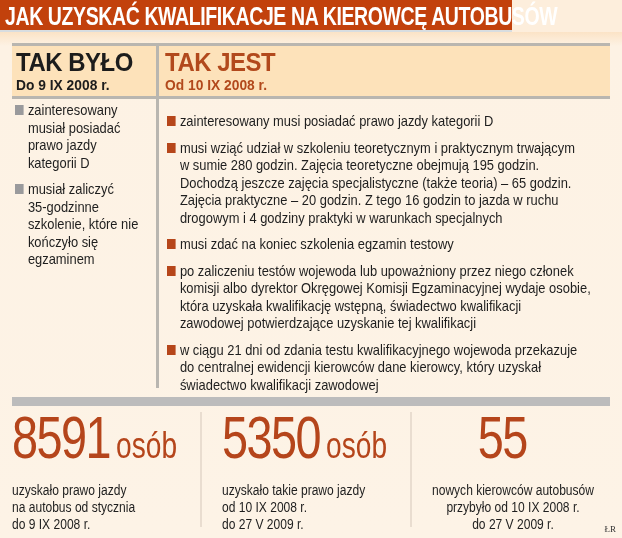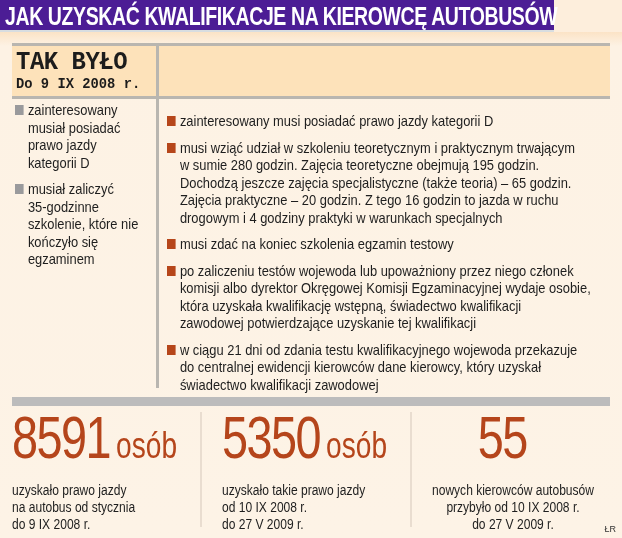--- a/index.html
+++ b/index.html
@@ -8,22 +8,22 @@
     position: relative;
     background: #fdeedc;
     font-family: "Liberation Sans", "DejaVu Sans", sans-serif;
     color: #1e1e1e;
   }
   .frame {
     position: absolute; left: 0; top: 32px; width: 622px; height: 506px;
     background: linear-gradient(to bottom, #fbe3c6 0px, #fdf2e4 14px, #fdf3e6 100%);
   }
   .title-bar {
-    position: absolute; left: 0; top: 0; width: 554px; height: 32px;
-    background: #4c1d95;
+    position: absolute; left: 0; top: 0; width: 512px; height: 32px;
+    background: #c2410c;
     border-bottom: 2px solid #d8dde0;
   }
   .title-text {
     position: absolute; left: 5px; top: 1px;
     color: #ffffff; font-weight: bold;
     font-family: "Liberation Sans", sans-serif;
     font-size: 25px; letter-spacing: -0.5px;
     transform: scaleX(0.78); transform-origin: left top;
     white-space: nowrap; line-height: 30px;
   }
@@ -32,21 +32,21 @@
     background: #fde2ba;
     border-top: 3px solid #b9b6b0;
     border-bottom: 3px solid #b9b6b0;
   }
   .vsep {
     position: absolute; left: 156px; top: 43px; width: 3px; height: 345px;
     background: #b9b6b0;
   }
   .hdr {
     position: absolute; top: 2px;
-    font-family: Liberation Mono, monospace;
+    font-family: Liberation Sans, sans-serif;
     font-weight: bold;
   }
   .hdr .big { font-size: 26px; line-height: 28px; letter-spacing: -0.5px; display:block; transform: scaleX(0.92); transform-origin:left top; white-space:nowrap; }
   .hdr .small { font-size: 15px; line-height: 18px; display:block; transform: scaleX(0.92); transform-origin:left top; white-space:nowrap; }
   .hdr-left { left: 4px; color: #1c1c1c; }
   .hdr-right { left: 153px; color: #b2491c; }
 
   .list { position: absolute; list-style: none; }
   .list li {
     position: relative;
@@ -80,36 +80,40 @@
   .stat .num .unit { font-size: 36px; letter-spacing: 0px; margin-left: 8px; }
   .stat .desc {
     font-family: "Liberation Sans", sans-serif;
     font-size: 14px; line-height: 17px; color: #1e1e1e;
     white-space: pre-line; display: block; margin-top: 6px;
     transform: scaleX(0.86); transform-origin: left top;
   }
   .stat-sep { position: absolute; top: 412px; width: 2px; height: 115px; background: #e9ddd0; }
   .credit {
     position: absolute; right: 6px; bottom: 4px;
-    font-size: 9px; font-family: Liberation Sans, sans-serif; color: #333;
+    font-size: 9px; font-family: Liberation Serif, serif; color: #333;
   }
 </style>
 </head>
 <body>
 
 <div class="title-bar">
   <div class="title-text">JAK UZYSKAĆ KWALIFIKACJE NA KIEROWCĘ AUTOBUSÓW</div>
 </div>
 
 <div class="frame"></div>
 
 <div class="header-row">
   <div class="hdr hdr-left">
     <span class="big">TAK BYŁO</span>
     <span class="small">Do 9 IX 2008 r.</span>
+  </div>
+  <div class="hdr hdr-right">
+    <span class="big">TAK JEST</span>
+    <span class="small">Od 10 IX 2008 r.</span>
   </div>
 </div>
 
 <div class="vsep"></div>
 
 <ul class="list list-left">
   <li><span class="sq"></span><span>zainteresowany
 musiał posiadać
 prawo jazdy
 kategorii D</span></li>

